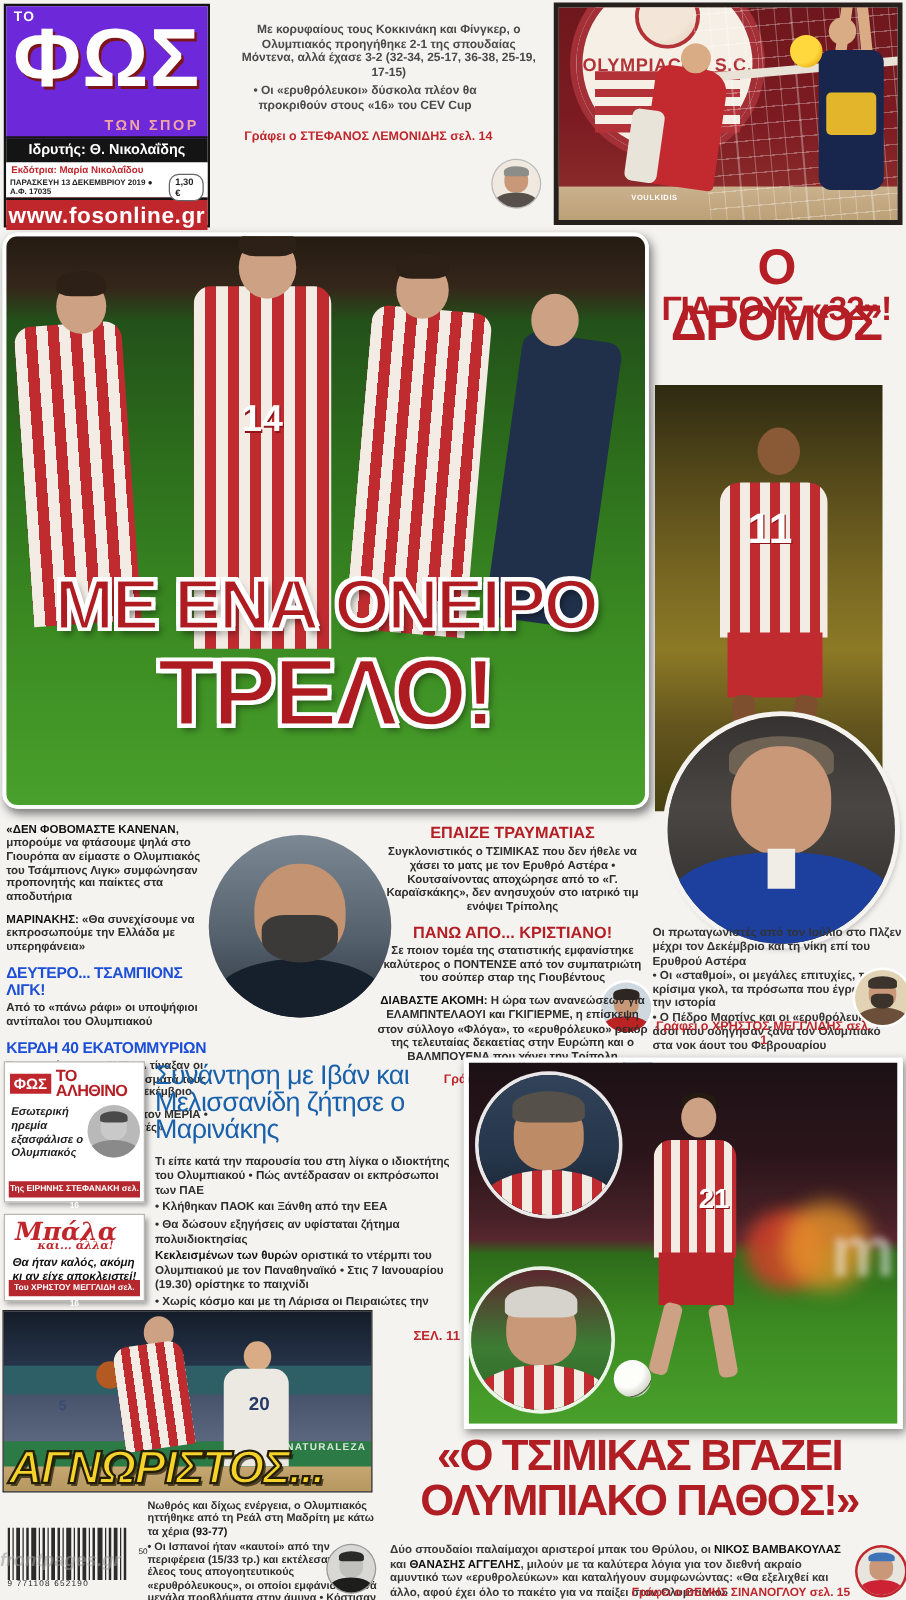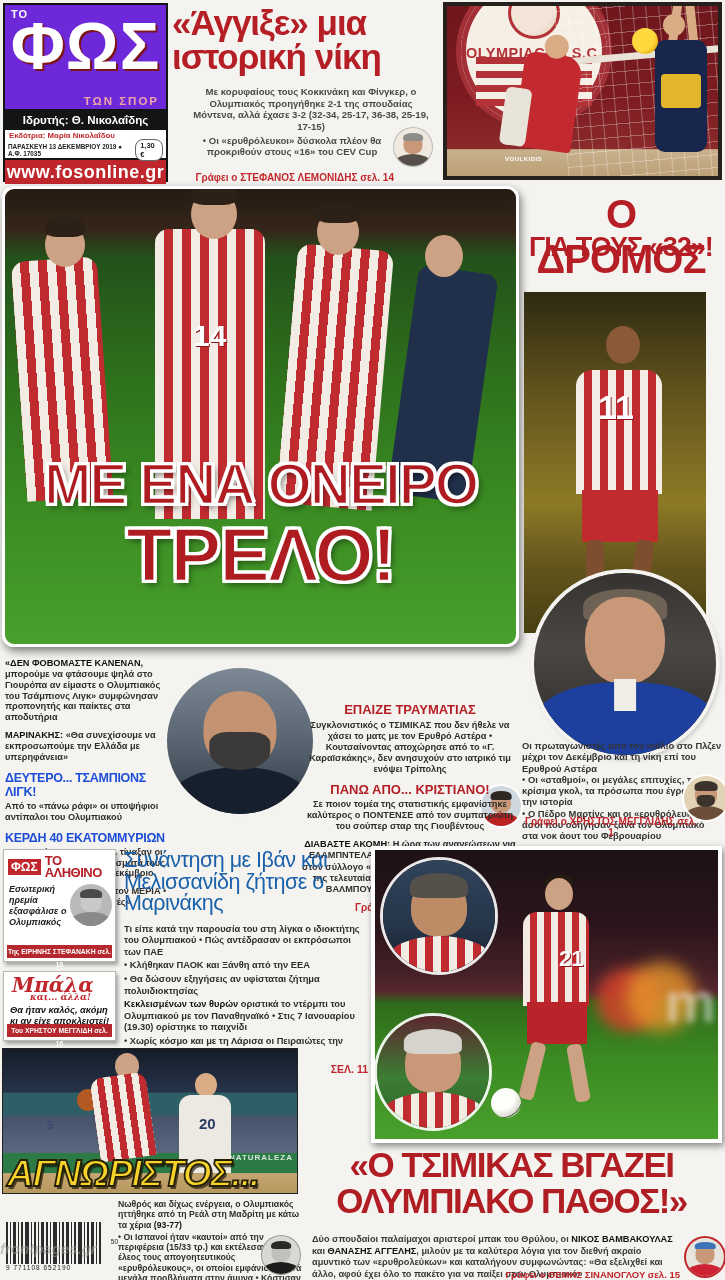--- a/index.html
+++ b/index.html
@@ -71,21 +71,21 @@
   .mp-head{position:absolute;border-radius:50%;background:#cda183;}
   .mp-hair{position:absolute;border-radius:50% 50% 30% 30%;background:#2c2017;}
   .mp-num{position:absolute;color:#fff;font-weight:900;font-size:30px;text-shadow:1px 1px 0 #8e1418;}
   .mp-h1,.mp-h2{position:absolute;left:0;right:0;text-align:center;color:#ae1c22;font-weight:900;letter-spacing:-2px;
       -webkit-text-stroke:2.5px #fff;
       text-shadow:0 0 2px #fff,2px 2px 0 #fff,-2px -2px 0 #fff,2px -2px 0 #fff,-2px 2px 0 #fff,3px 4px 6px rgba(0,0,0,.45);}
   .mp-h1{top:262px;font-size:57px;}
   .mp-h2{top:322px;font-size:76px;}
   
   .r32-h{position:absolute;left:520px;width:202px;text-align:center;color:#b41e24;font-weight:900;letter-spacing:-1px;}
-  #r32-photo{left:524px;top:292px;width:182px;height:341px;overflow:hidden;
+  #r32-photo{left:524px;top:308px;width:182px;height:341px;overflow:hidden;
       background:linear-gradient(180deg,#2e2a12 0%,#55491a 22%,#786722 45%,#8c7a26 62%,#64551d 80%,#474012 100%);}
   .r32-fig{position:absolute;left:52px;top:78px;width:86px;height:124px;border-radius:16px 16px 0 0;
       background:repeating-linear-gradient(90deg,#f2ece4 0 8px,#c02b30 8px 16px);}
   .r32-head{position:absolute;left:82px;top:34px;width:34px;height:38px;border-radius:50%;background:#8a5a36;}
   .r32-shorts{position:absolute;left:58px;top:198px;width:76px;height:52px;background:#c02b30;}
   .r32-leg{position:absolute;width:18px;height:70px;background:#7d4f2e;border-radius:6px;}
   .r32-num{position:absolute;left:74px;top:96px;color:#fff;font-weight:900;font-size:34px;text-shadow:1px 1px 0 #8e1418;}
   #coach-circle{left:534px;top:573px;width:182px;height:182px;border-radius:50%;overflow:hidden;
       background:linear-gradient(180deg,#353331 0%,#4a4644 40%,#2b2a28 100%);box-shadow:0 0 0 4px #f4f3f0,2px 3px 6px rgba(0,0,0,.4);}
   .coach-head{position:absolute;left:50%;top:13%;width:44%;height:48%;transform:translateX(-50%);border-radius:46%;background:#c89878;}
@@ -93,21 +93,21 @@
   .coach-jkt{position:absolute;left:50%;bottom:-8%;width:100%;height:48%;transform:translateX(-50%);border-radius:46% 46% 0 0;background:#1d3f9e;}
   .coach-vee{position:absolute;left:50%;bottom:24%;width:12%;height:18%;transform:translateX(-50%);background:#f0ede6;}
   .r32-text{position:absolute;left:522px;top:740px;width:200px;font-size:9.4px;line-height:1.2;color:#333;font-weight:bold;}
   .r32-byline{position:absolute;left:522px;top:816px;width:178px;text-align:center;color:#c0272d;font-weight:900;font-size:10px;}
   
   #left-block{left:5px;top:658px;width:162px;font-size:9.2px;line-height:1.18;color:#2e2e2e;font-weight:bold;}
   #left-block p{margin:0 0 7px 0;}
   .sub-title{color:#1d4ed8;font-weight:900;font-size:12.5px;margin:8px 0 1px 0;letter-spacing:-.3px;}
   #marinakis-circle{left:167px;top:668px;width:146px;height:146px;--pbg:linear-gradient(180deg,#7c8894 0%,#55616d 55%,#2c3640 100%);
       --skin:#c49372;--hair:#3c3a38;--shirt:#16202c;box-shadow:0 0 0 3px #f4f3f0;}
-  #center-block{left:300px;top:658px;width:220px;text-align:center;font-size:9.2px;line-height:1.2;color:#2e2e2e;font-weight:bold;margin-top:44px;}
+  #center-block{left:300px;top:658px;width:220px;text-align:center;font-size:9.2px;line-height:1.2;color:#2e2e2e;font-weight:bold;}
   #center-block p{margin:0 0 7px 0;}
   .cb-title{color:#b41e24;font-weight:900;font-size:13px;margin:0 0 2px 0;}
   .cb-byline{color:#c0272d;font-weight:900;font-size:10px;text-align:right;margin-top:6px;}
   .crest{position:absolute;right:-2px;bottom:-6px;width:20px;height:24px;background:linear-gradient(90deg,#fff 0 50%,#2b62b4 50% 100%);
       border:2px solid #1d4d96;border-radius:3px 3px 50% 50%;}
   
   .sbox{background:#fff;border:1px solid #b9b7b2;box-shadow:2px 3px 4px rgba(0,0,0,.35);box-sizing:border-box;}
   #sbox1{left:3px;top:849px;width:113px;height:113px;}
   .sb1-head{display:flex;gap:4px;padding:5px 4px 2px 4px;align-items:center;}
   .mini-fos{background:#c0272d;color:#fff;font-weight:900;font-size:12px;padding:2px 3px;line-height:1;}
@@ -189,24 +189,20 @@
     <div class="founder-bar">Ιδρυτής: Θ. Νικολαΐδης</div>
     <div class="pub-row">Εκδότρια: Μαρία Νικολαΐδου</div>
     <div class="date-row">
       <span class="date-text">ΠΑΡΑΣΚΕΥΗ 13 ΔΕΚΕΜΒΡΙΟΥ 2019 ● Α.Φ. 17035</span>
       <span class="price-pill">1,30 €</span>
     </div>
     <div class="web-bar">www.fosonline.gr</div>
   </div>
 
   <div class="abs" id="top-story">
-    <div class="ts-h">
-      <div>«Άγγιξε» μια</div>
-      <div>ιστορική νίκη</div>
-    </div>
     <div class="ts-body">Με κορυφαίους τους Κοκκινάκη και Φίνγκερ, ο Ολυμπιακός προηγήθηκε 2-1 της σπουδαίας Μόντενα, αλλά έχασε 3-2 (32-34, 25-17, 36-38, 25-19, 17-15)</div>
     <div class="ts-bullet">• Οι «ερυθρόλευκοι» δύσκολα πλέον θα προκριθούν στους «16» του CEV Cup</div>
     <div class="ts-byline">Γράφει ο ΣΤΕΦΑΝΟΣ ΛΕΜΟΝΙΔΗΣ σελ. 14</div>
     <div class="portrait" style="left:222px;top:122px;width:38px;height:38px;--pbg:#efe9df;--skin:#c89878;--hair:#8c8c88;--shirt:#57504a;box-shadow:0 0 0 1px #bbb;">
         <i class="hair"></i>
       </div>
   </div>
 
   <div class="abs" id="vb-photo">
     <div class="vb-logo">

